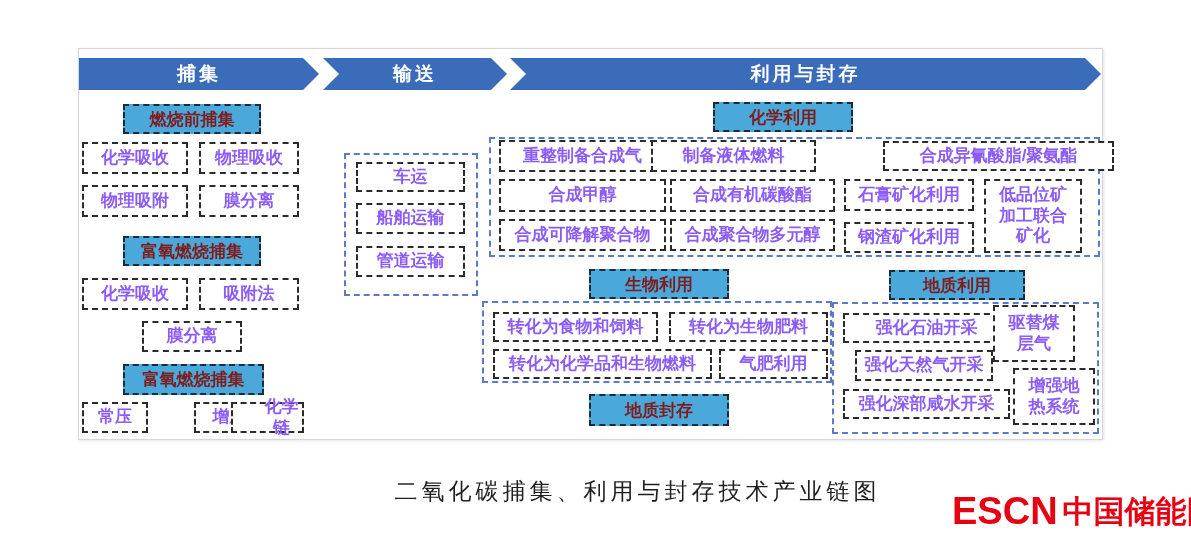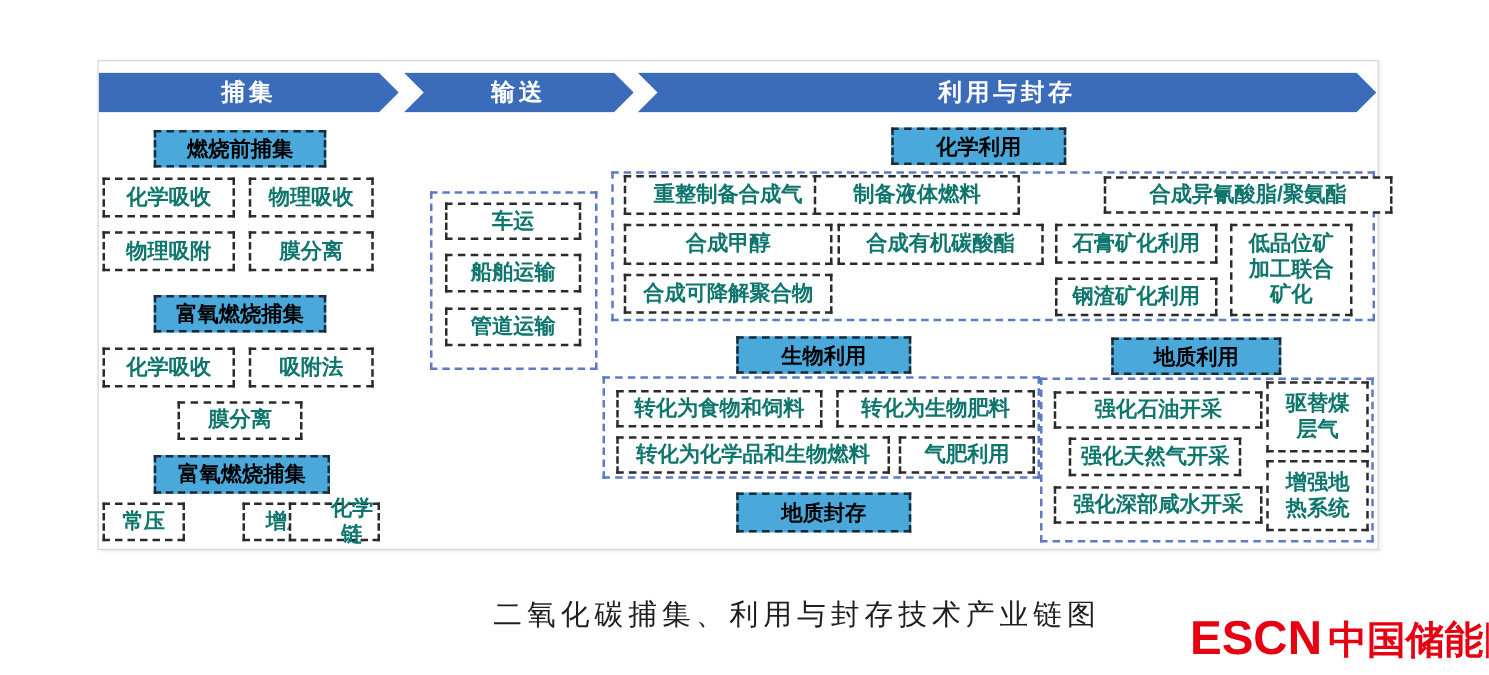--- a/index.html
+++ b/index.html
@@ -6,24 +6,24 @@
   html,body { width:1191px; height:540px; background:#ffffff; font-family:"Liberation Sans",sans-serif; position:relative; overflow:hidden; }
   .frame { position:absolute; left:78px; top:48px; width:1025px; height:392px; background:#fff;
            border:1px solid #d6d6d6; box-shadow:1px 1px 3px rgba(0,0,0,0.10); }
   .arrow { position:absolute; top:9px; height:32px; background:#3b6cb9; color:#fff;
            display:flex; align-items:center; justify-content:center;
            font-size:19px; font-weight:bold; letter-spacing:3px; }
   .arrow-point { clip-path: polygon(0 0, calc(100% - 16px) 0, 100% 50%, calc(100% - 16px) 100%, 0 100%); }
   .arrow-chev  { clip-path: polygon(0 0, calc(100% - 16px) 0, 100% 50%, calc(100% - 16px) 100%, 0 100%, 16px 50%); }
   .hdr { position:absolute; background:#4aa9da; border:2px dashed #1c2b3a;
          display:flex; align-items:center; justify-content:center;
-         font-size:17px; font-weight:bold; color:#000000; }
+         font-size:17px; font-weight:bold; color:#7f1d1d; }
   .box { position:absolute; background:#fff; border:2px dashed #2b2b2b;
          display:flex; align-items:center; justify-content:center;
-         font-size:17px; font-weight:600; color:#0f766e; text-align:center; line-height:1.2; }
+         font-size:17px; font-weight:600; color:#8b5cf6; text-align:center; line-height:1.2; }
   .container { position:absolute; border:2px dashed #5b7bc9; background:transparent; }
   .caption { position:absolute; top:476px; left:0; width:1191px; text-align:center;
              font-family:"DejaVu Serif",serif; font-size:23px; color:#1f1f1f; letter-spacing:4px;margin-left:42px; }
   .logo { position:absolute; top:490px; left:952px; display:flex; align-items:center; color:#e60012; white-space:nowrap; }
   .logo-escn { font-size:38px; font-weight:900; letter-spacing:0px; }
   .logo-site { font-size:31px; font-weight:bold; margin-left:5px; }
   .narrow { padding:0 12px; }
 </style>
 </head>
 <body>
@@ -114,20 +114,23 @@
   </div>
   <div class="box" style="left:765px; top:130px; width:130px; height:32px;">
     <span>石膏矿化利用</span>
   </div>
   <div class="box narrow" style="left:905px; top:130px; width:98px; height:74px;">
     <span>低品位矿加工联合矿化</span>
   </div>
   <div class="box" style="left:420px; top:170px; width:167px; height:32px;">
     <span>合成可降解聚合物</span>
   </div>
+  <div class="box" style="left:591px; top:170px; width:165px; height:32px;">
+    <span>合成聚合物多元醇</span>
+  </div>
   <div class="box" style="left:765px; top:173px; width:130px; height:31px;">
     <span>钢渣矿化利用</span>
   </div>
 
   <div class="hdr" style="left:510px; top:220px; width:140px; height:30px;">
     <span>生物利用</span>
   </div>
   <div class="container" style="left:403px; top:252px; width:350px; height:82px;"></div>
   <div class="box" style="left:414px; top:263px; width:165px; height:30px;">
     <span>转化为食物和饲料</span>
@@ -148,21 +151,21 @@
   <div class="container" style="left:753px; top:253px; width:267px; height:132px;"></div>
   <div class="box" style="left:764px; top:264px; width:167px; height:30px;">
     <span>强化石油开采</span>
   </div>
   <div class="box" style="left:764px; top:301px; width:138px; height:31px;margin-left:12px;">
     <span>强化天然气开采</span>
   </div>
   <div class="box" style="left:764px; top:340px; width:167px; height:30px;">
     <span>强化深部咸水开采</span>
   </div>
-  <div class="box narrow" style="left:934px; top:256px; width:82px; height:57px;">
+  <div class="box narrow" style="left:914px; top:256px; width:82px; height:57px;">
     <span>驱替煤层气</span>
   </div>
   <div class="box narrow" style="left:934px; top:319px; width:82px; height:57px;">
     <span>增强地热系统</span>
   </div>
 
   <div class="hdr" style="left:510px; top:345px; width:140px; height:32px;">
     <span>地质封存</span>
   </div>
 

